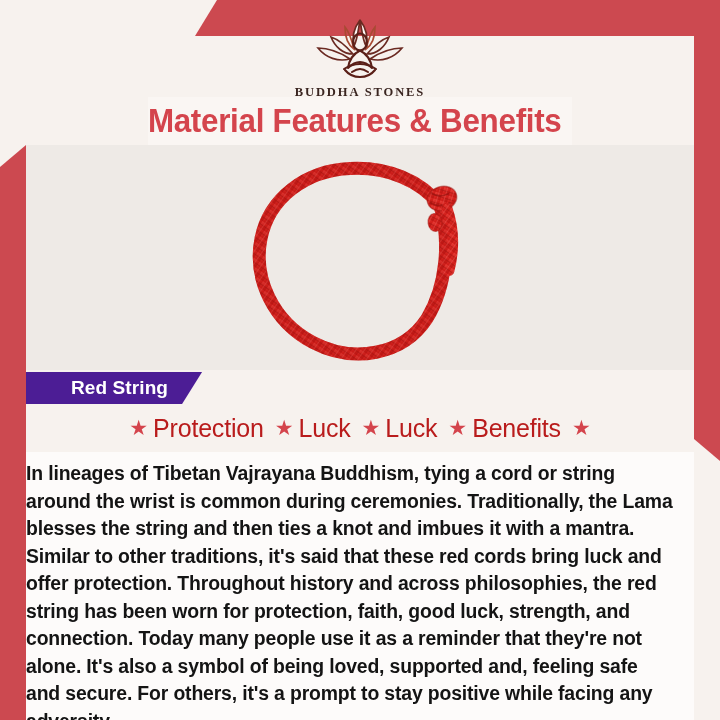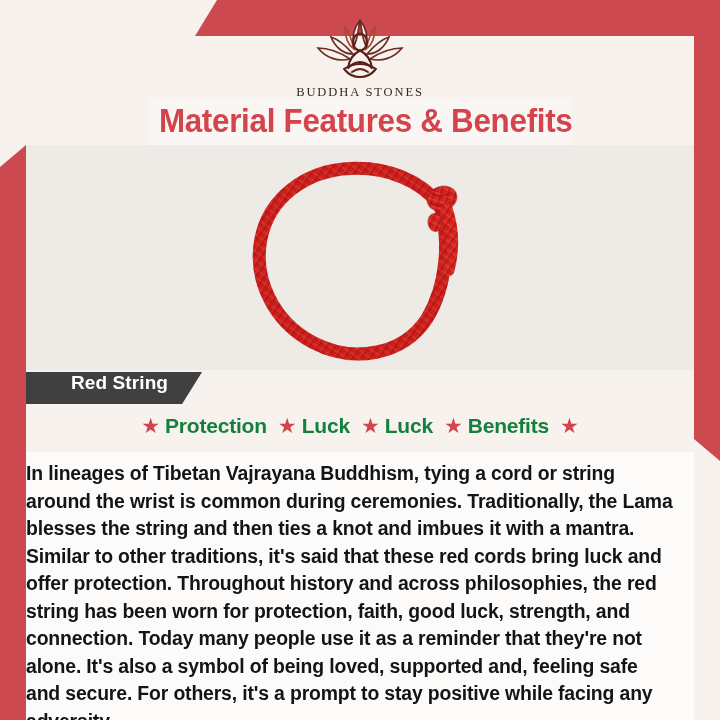--- a/index.html
+++ b/index.html
@@ -81,34 +81,34 @@
   .logo-mark {
     display: block;
     margin: 0 auto;
   }
   .logo-word {
     margin-top: 1px;
     font-family: "Liberation Serif", serif;
     font-size: 12.5px;
     letter-spacing: 1.9px;
     color: #3a2520;
-    font-weight: 400;
+    font-weight: 700;
   }
 
   
   .title-band {
     position: absolute;
     left: 148px;
     top: 97px;
     width: 424px;
     height: 48px;
     background: #faf6f3;
     display: flex;
     align-items: center;
-    justify-content: flex-start;
+    justify-content: flex-end;
   }
   .title-text {
     font-family: "Liberation Sans Narrow", "Liberation Sans", sans-serif;
     font-weight: 700;
     font-size: 33px;
     color: #d4444c;
     letter-spacing: -0.3px;
     transform: scaleX(0.95);
     white-space: nowrap;
   }
@@ -131,23 +131,23 @@
   }
 
   
   .ribbon {
     position: absolute;
     left: 26px;
     top: 372px;
     height: 32px;
     padding-left: 45px;
     padding-right: 34px;
-    background: #404040;
+    background: #4c1d95;
     display: flex;
-    align-items: flex-start;
+    align-items: center;
     clip-path: polygon(0 0, 100% 0, calc(100% - 20px) 100%, 0 100%);
   }
   .ribbon-label {
     font-family: "Liberation Sans Narrow", "Liberation Sans", sans-serif;
     font-weight: 700;
     font-size: 19px;
     color: #ffffff;
     letter-spacing: 0.1px;
     white-space: nowrap;
   }
@@ -172,23 +172,23 @@
     white-space: nowrap;
   }
   .benefit .star {
     color: #d4444c;
     font-size: 21px;
     line-height: 1;
     margin-top: -2px;
   }
   .benefit .label {
     font-family: "Liberation Sans Narrow", "Liberation Sans", sans-serif;
-    font-weight: 700;
-    font-size: 21px;
-    color: #15803d;
+    font-weight: 400;
+    font-size: 25px;
+    color: #b91c1c;
     letter-spacing: -0.2px;
   }
 
   
   .body-panel {
     position: absolute;
     left: 26px;
     top: 452px;
     width: 668px;
     height: 268px;

